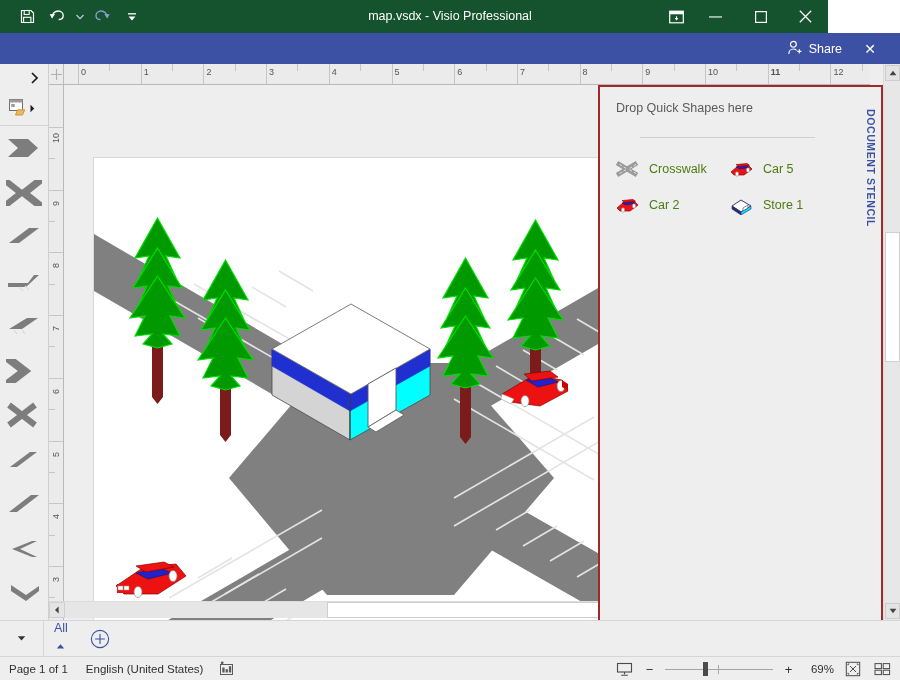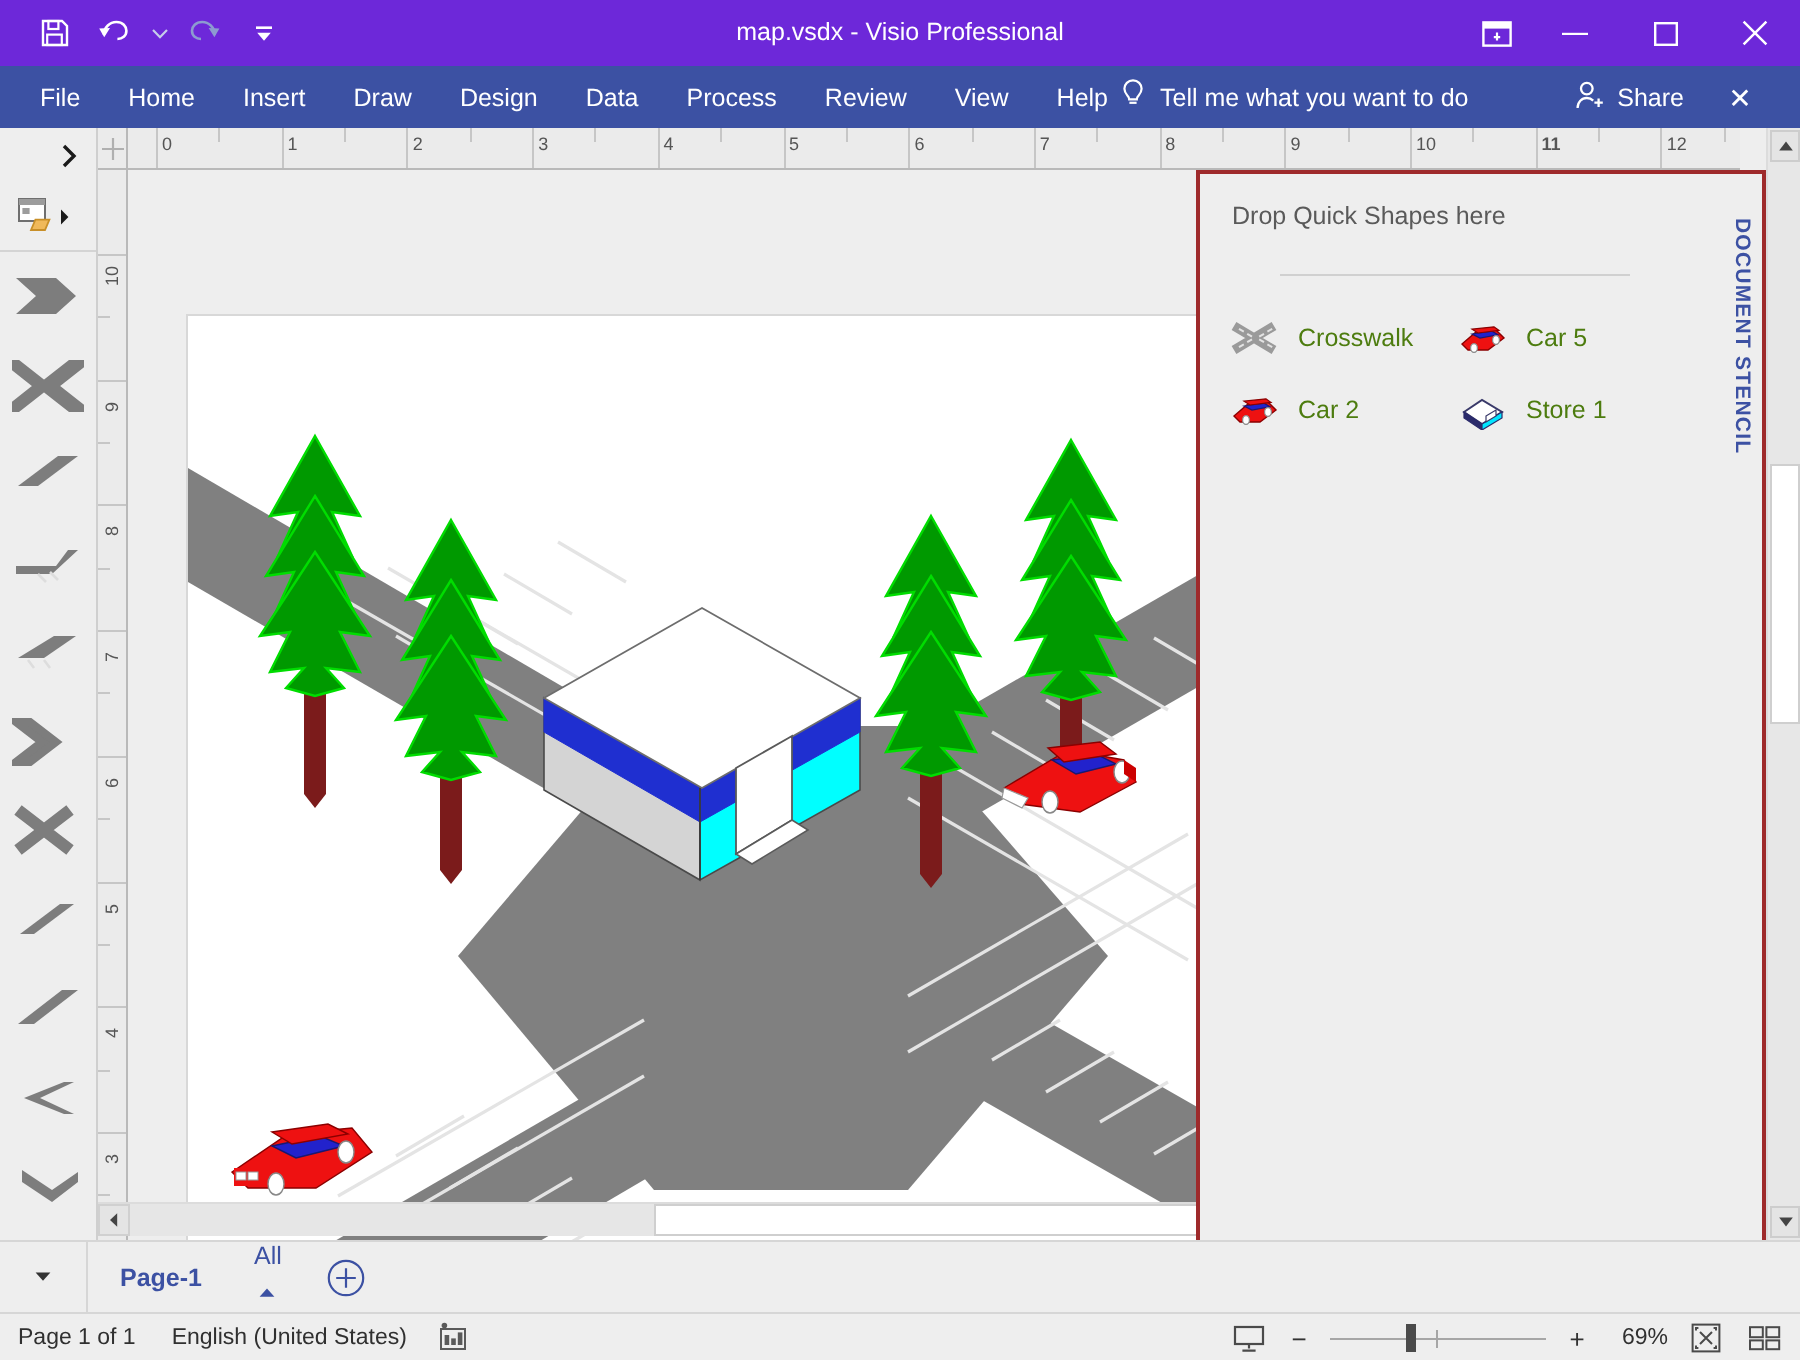--- a/index.html
+++ b/index.html
@@ -8,22 +8,22 @@
     font-family: "Liberation Sans", sans-serif;
     font-size: 12px;
     background: #ffffff;
     color: #262626;
     -webkit-font-smoothing: antialiased;
   }
   .app { position: relative; width: 900px; height: 680px; }
 
   
   .titlebar {
-    position: absolute; left: 0; top: 0; width: 900px; height: 33px;
-    background: #6d28d9;
+    position: absolute; left: 0; top: 0; width: 828px; height: 33px;
+    background: #14532d;
     color: #ffffff;
   }
   .qat { position: absolute; left: 14px; top: 0; height: 33px; display: flex; align-items: center; gap: 4px; }
   .qat-btn {
     width: 26px; height: 26px; display: flex; align-items: center; justify-content: center;
     color: #ffffff; cursor: pointer;
   }
   .qat-btn.disabled { color: #8d9bd0; }
   .qat-btn svg { display: block; }
   .title-text {
@@ -288,42 +288,21 @@
       </div>
       <div class="win-btn">
         <svg width="13" height="13" viewBox="0 0 13 13">
             <path d="M0.8 0.8 L12.2 12.2 M12.2 0.8 L0.8 12.2" stroke="#fff" stroke-width="1.25"></path>
           </svg>
       </div>
     </div>
   </div>
 
   <div class="ribbonbar">
-    <div class="tabs">
-      <div class="tab">File</div>
-      <div class="tab">Home</div>
-      <div class="tab">Insert</div>
-      <div class="tab">Draw</div>
-      <div class="tab">Design</div>
-      <div class="tab">Data</div>
-      <div class="tab">Process</div>
-      <div class="tab">Review</div>
-      <div class="tab">View</div>
-      <div class="tab">Help</div>
-    </div>
-
-    <div class="tellme">
-      <span>
-        <svg width="13" height="17" viewBox="0 0 13 17">
-            <path d="M6.5 1.2c-2.5 0-4.3 1.9-4.3 4.2 0 1.7 1 2.7 1.7 3.6 0.5 0.6 0.7 1.1 0.7 1.7h3.8c0-0.6 0.2-1.1 0.7-1.7 0.7-0.9 1.7-1.9 1.7-3.6 0-2.3-1.8-4.2-4.3-4.2z" fill="none" stroke="#fff" stroke-width="1.1"></path>
-            <path d="M4.7 12.4h3.6" stroke="#fff" stroke-width="1.1"></path>
-          </svg>
-      </span>
-      <span class="tellme-txt">Tell me what you want to do</span>
-    </div>
+
 
     <div class="share">
       <span>
         <svg width="16" height="15" viewBox="0 0 16 15">
             <circle cx="6.4" cy="4.3" r="2.9" fill="none" stroke="#fff" stroke-width="1.15"></circle>
             <path d="M1.8 14c0-3 2.1-5 4.6-5 1.3 0 2.4 0.5 3.2 1.3" fill="none" stroke="#fff" stroke-width="1.15"></path>
             <path d="M12.3 9.2v4.3M10.2 11.35h4.2" stroke="#fff" stroke-width="1.15"></path>
           </svg>
       </span>
       <span>Share</span>
@@ -720,21 +699,20 @@
 
       <div class="doc-stencil-label">DOCUMENT STENCIL</div>
     </div>
 
     <div class="pagetabs">
       <div class="pt-arrow">
         <svg width="9" height="7" viewBox="0 0 9 7">
             <path d="M0.8 1.2 L4.5 5.4 L8.2 1.2 Z" fill="#333"></path>
           </svg>
       </div>
-      <div class="pt-tab">Page-1</div>
       <div class="pt-all">
         <span>All</span>
         <span>
           <svg width="9" height="7" viewBox="0 0 9 7">
               <path d="M0.8 5.4 L4.5 1.2 L8.2 5.4 Z" fill="#3c51a3"></path>
             </svg>
         </span>
       </div>
       <div class="pt-add">
         <svg width="20" height="20" viewBox="0 0 20 20">

